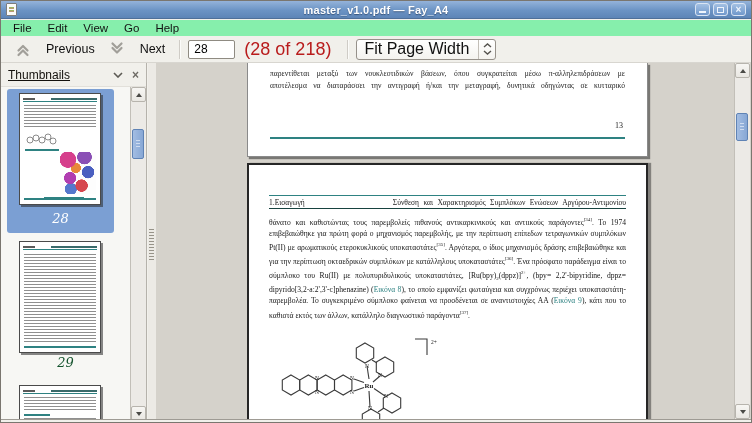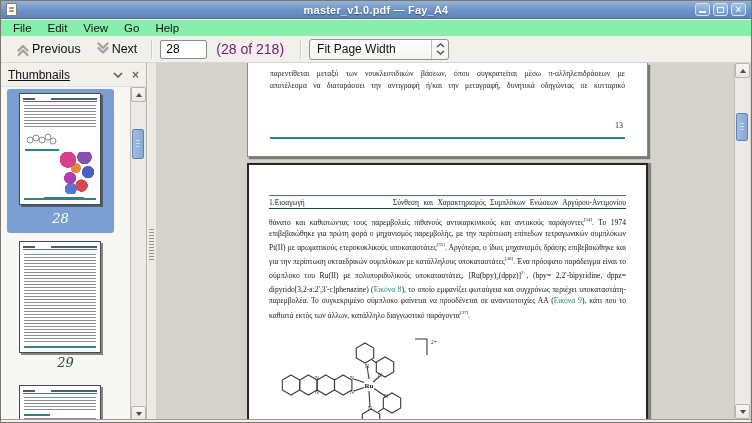--- a/index.html
+++ b/index.html
@@ -27,27 +27,27 @@
   .win-btn .box { position:absolute; left:3px; top:3px; width:7px; height:6px; border:1.5px solid #eef4fc; }
 
   
   .menubar { position:absolute; top:19px; left:0; right:0; height:16px; background:#86efac;
              display:flex; align-items:center; padding-left:4px; }
   .menu-item { padding:1px 8px; font-size:11.5px; color:#121212; }
 
   
   .toolbar { position:absolute; top:35px; left:0; right:0; height:27px; background:#f1f0eb;
              border-bottom:1px solid #d8d6d0; display:flex; align-items:center; padding:0 7px; }
-  .tool-btn { display:flex; align-items:center; gap:1px; padding:2px 7px; font-size:12.5px; color:#101010; border-radius:3px; }
+  .tool-btn { display:flex; align-items:center; gap:15px; padding:2px 7px; font-size:12.5px; color:#101010; border-radius:3px; }
   .tool-sep { width:2px; height:19px; border-left:1px solid #cfccc6; border-right:1px solid #fbfbf9; margin:0 7px; }
   .page-input { width:47px; height:19px; border:1px solid #8f8b82; border-radius:2px; background:#fff;
                 font-size:12px; padding:0 5px; color:#000; font-family:inherit; }
-  .page-count { font-size:14px; color:#701a75; margin:0 9px; }
+  .page-count { font-size:18px; color:#b91c1c; margin:0 9px; }
   .zoom-combo { width:140px; height:21px; background:linear-gradient(#ffffff,#f4f3ef); border:1px solid #96918a;
-                border-radius:3px; display:flex; align-items:center; font-size:12px; color:#111;
+                border-radius:3px; display:flex; align-items:center; font-size:16px; color:#111;
                 padding-left:7px; position:relative; }
   .combo-stepper { position:absolute; right:0; top:0; bottom:0; width:17px; border-left:1px solid #c2beb7;
                    display:flex; flex-direction:column; align-items:center; justify-content:center; gap:2px; }
 
   
   .sidebar { position:absolute; left:0; top:62px; width:146px; height:358px; background:#f7f7f4;
              border-right:1px solid #b5b2ab; }
   .sidebar-header { height:24px; background:#f1f0eb; display:flex; align-items:center; padding:0 7px;
                     border-bottom:1px solid #e2e0da; }
   .sidebar-title { font-size:12px; color:#14110d; flex:1;text-decoration:underline; }

